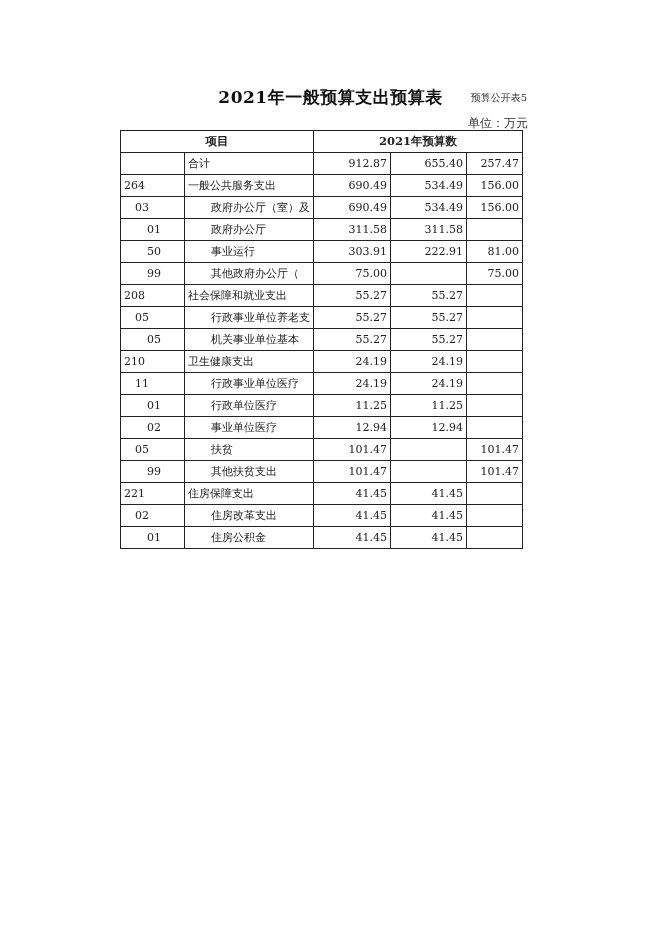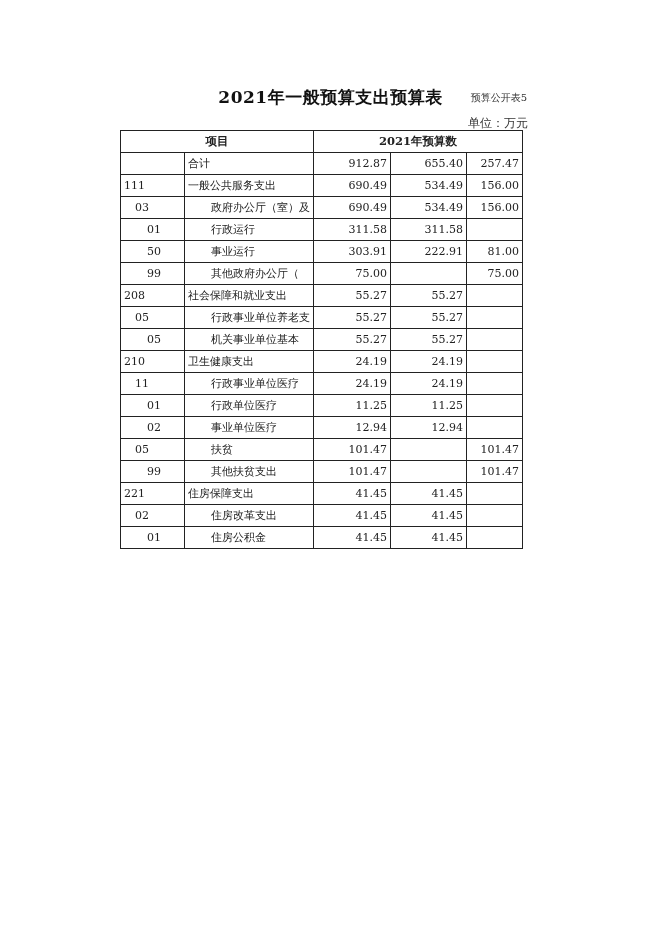--- a/index.html
+++ b/index.html
@@ -41,36 +41,36 @@
   </thead>
   <tbody id="rows">
       <tr>
         <td class="code l1"></td>
         <td class="name l1">合计</td>
         <td class="num">912.87</td>
         <td class="num">655.40</td>
         <td class="num">257.47</td>
       </tr>
       <tr>
-        <td class="code l1">111</td>
+        <td class="code l1">264</td>
         <td class="name l1">一般公共服务支出</td>
         <td class="num">690.49</td>
         <td class="num">534.49</td>
         <td class="num">156.00</td>
       </tr>
       <tr>
         <td class="code l2">03</td>
         <td class="name l2">政府办公厅（室）及</td>
         <td class="num">690.49</td>
         <td class="num">534.49</td>
         <td class="num">156.00</td>
       </tr>
       <tr>
         <td class="code l3">01</td>
-        <td class="name l3">行政运行</td>
+        <td class="name l3">政府办公厅</td>
         <td class="num">311.58</td>
         <td class="num">311.58</td>
         <td class="num"></td>
       </tr>
       <tr>
         <td class="code l3">50</td>
         <td class="name l3">事业运行</td>
         <td class="num">303.91</td>
         <td class="num">222.91</td>
         <td class="num">81.00</td>

